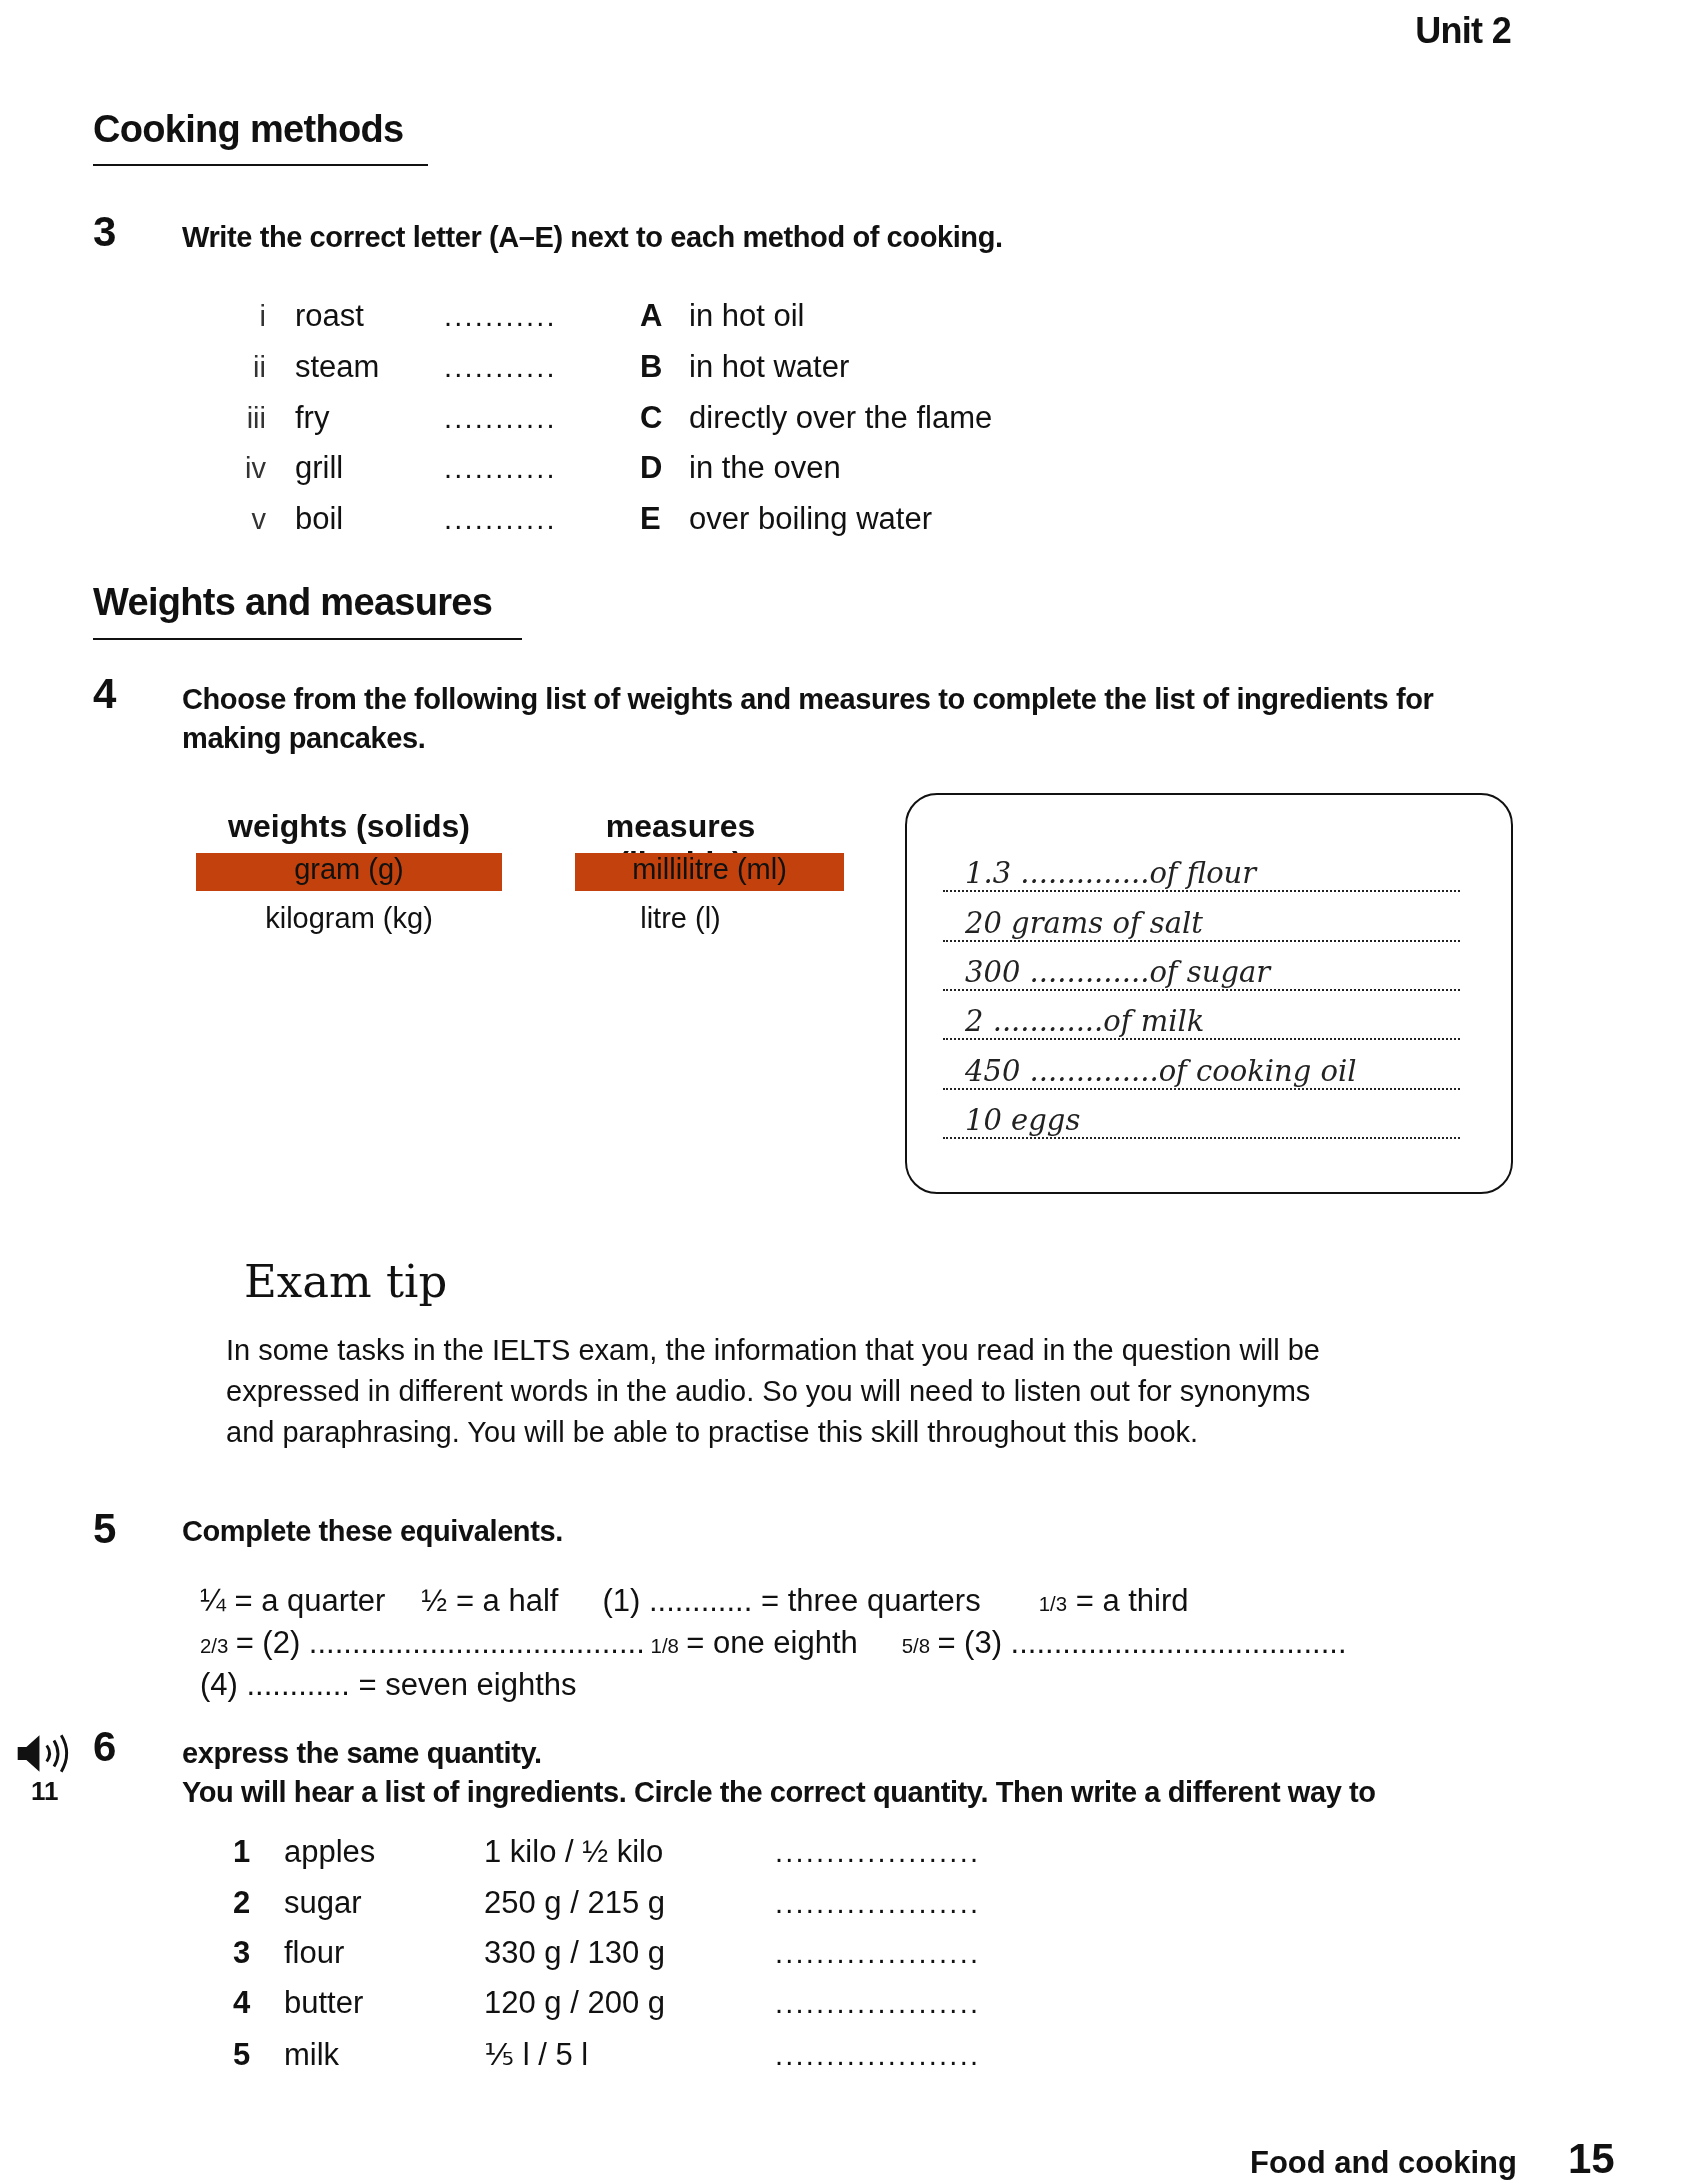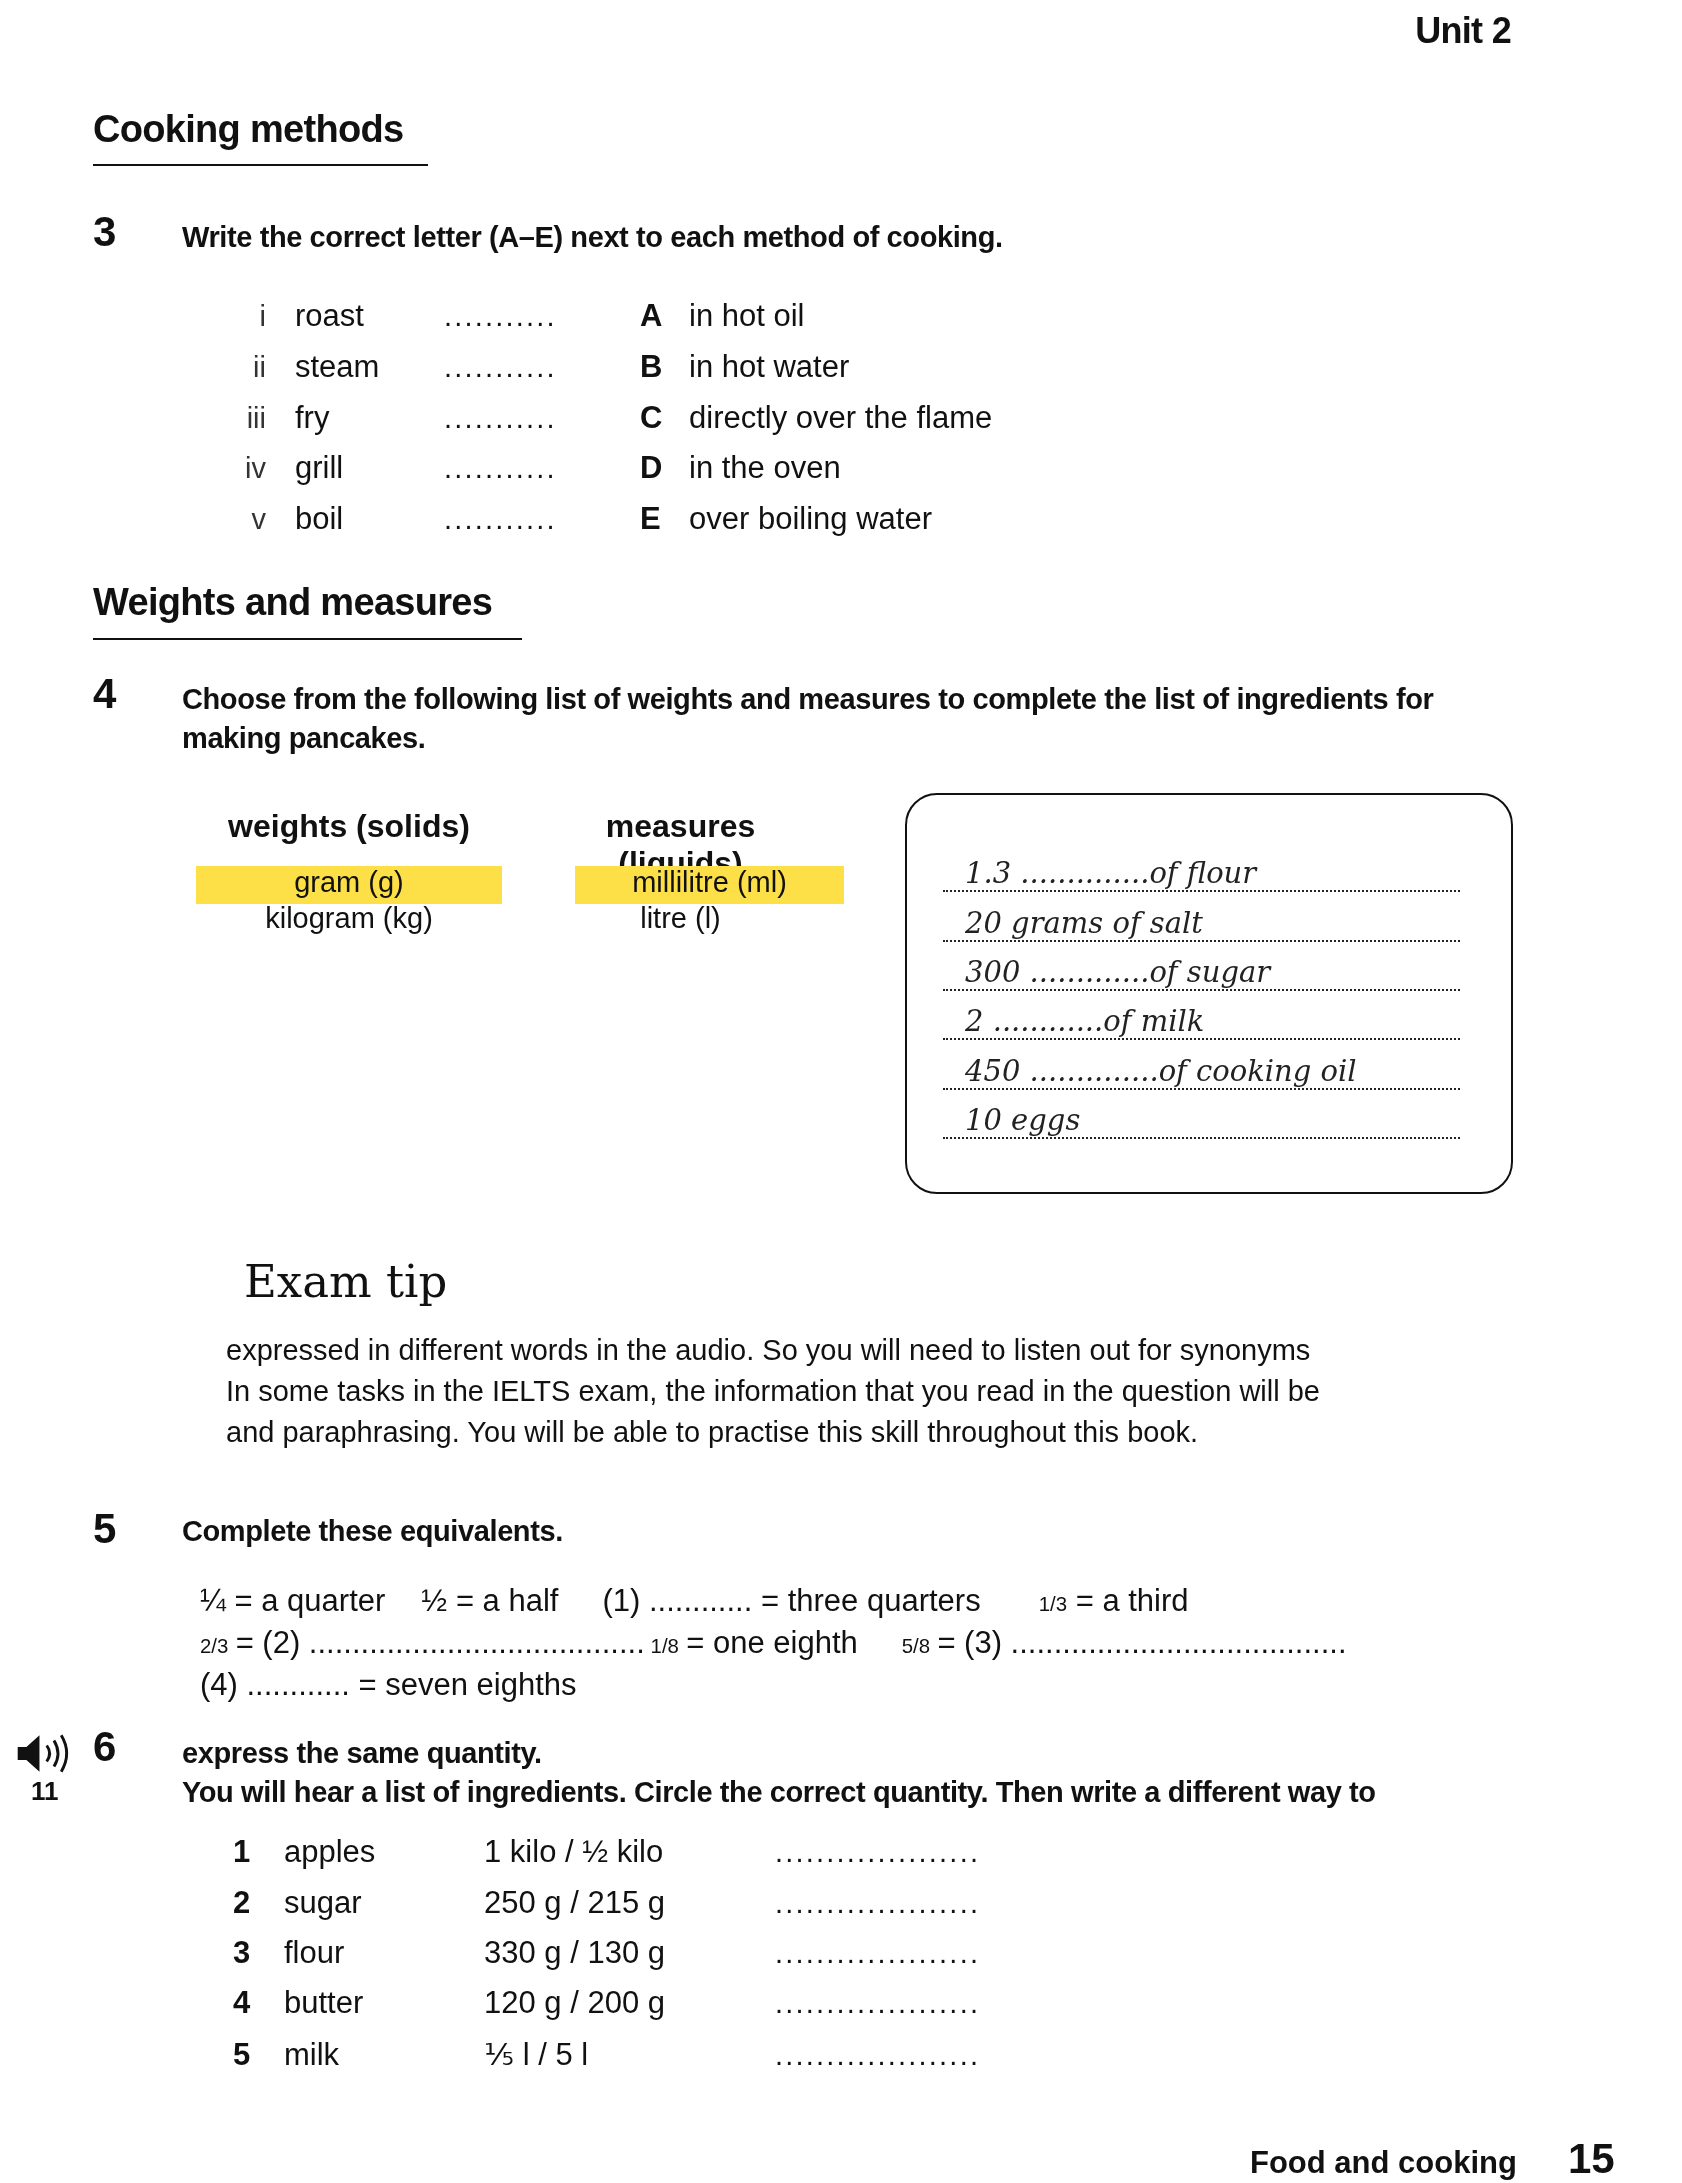--- a/index.html
+++ b/index.html
@@ -23,21 +23,21 @@
   .hand { position:absolute; bottom:0px; font-family:"DejaVu Serif", serif; font-style:italic; font-size:29px; color:#222; white-space:pre; }
 
   .exam-title { font-family:"DejaVu Serif", serif; font-size:45px; }
   .exam-body { font-size:29px; line-height:41px; width:1295px; }
 
   .frac { font-size:20.4px; vertical-align:middle; }
   .row { position:absolute; display:flex; align-items:baseline; }
 
   .wt-table .hdr { font-size:32px; font-weight:bold; text-align:center; }
   .wt-table .cell { font-size:29px; text-align:center; }
-  .shade { background:#fde047;margin-top:13px; }
+  .shade { background:#c2410c; }
 
   .foot-title { font-size:31px; font-weight:bold; }
   .foot-num { font-size:42px; font-weight:bold; }
 </style>
 </head>
 <body>
 
 <div class="abs unit">Unit 2</div>
 
 <div class="abs section-title" style="left:93px; top:108px;">Cooking methods</div>
@@ -129,22 +129,22 @@
   <div class="card-line" style="top:246px;">
     <span class="hand" style="left:22px;">450 ..............of cooking oil</span>
   </div>
   <div class="card-line" style="top:295px;">
     <span class="hand" style="left:22px;">10 eggs</span>
   </div>
 </div>
 
 <div class="abs exam-title" style="left:244px; top:1255px;">Exam tip</div>
 <div class="abs exam-body" style="left:226px; top:1330px;">
+  <div>In some tasks in the IELTS exam, the information that you read in the question will be</div>
   <div>expressed in different words in the audio. So you will need to listen out for synonyms</div>
-  <div>In some tasks in the IELTS exam, the information that you read in the question will be</div>
   <div>and paraphrasing. You will be able to practise this skill throughout this book.</div>
 </div>
 
 <div class="abs ex-num" style="left:93px; top:1505px;">5</div>
 <div class="abs instr" style="left:182px; top:1512px;">Complete these equivalents.</div>
 
 <div class="row body-text" style="left:200px; top:1583px;">
   <span>¼</span>
   <span style="margin-left:8.7px;">= a quarter</span>
   <span style="margin-left:36px;">½</span>

